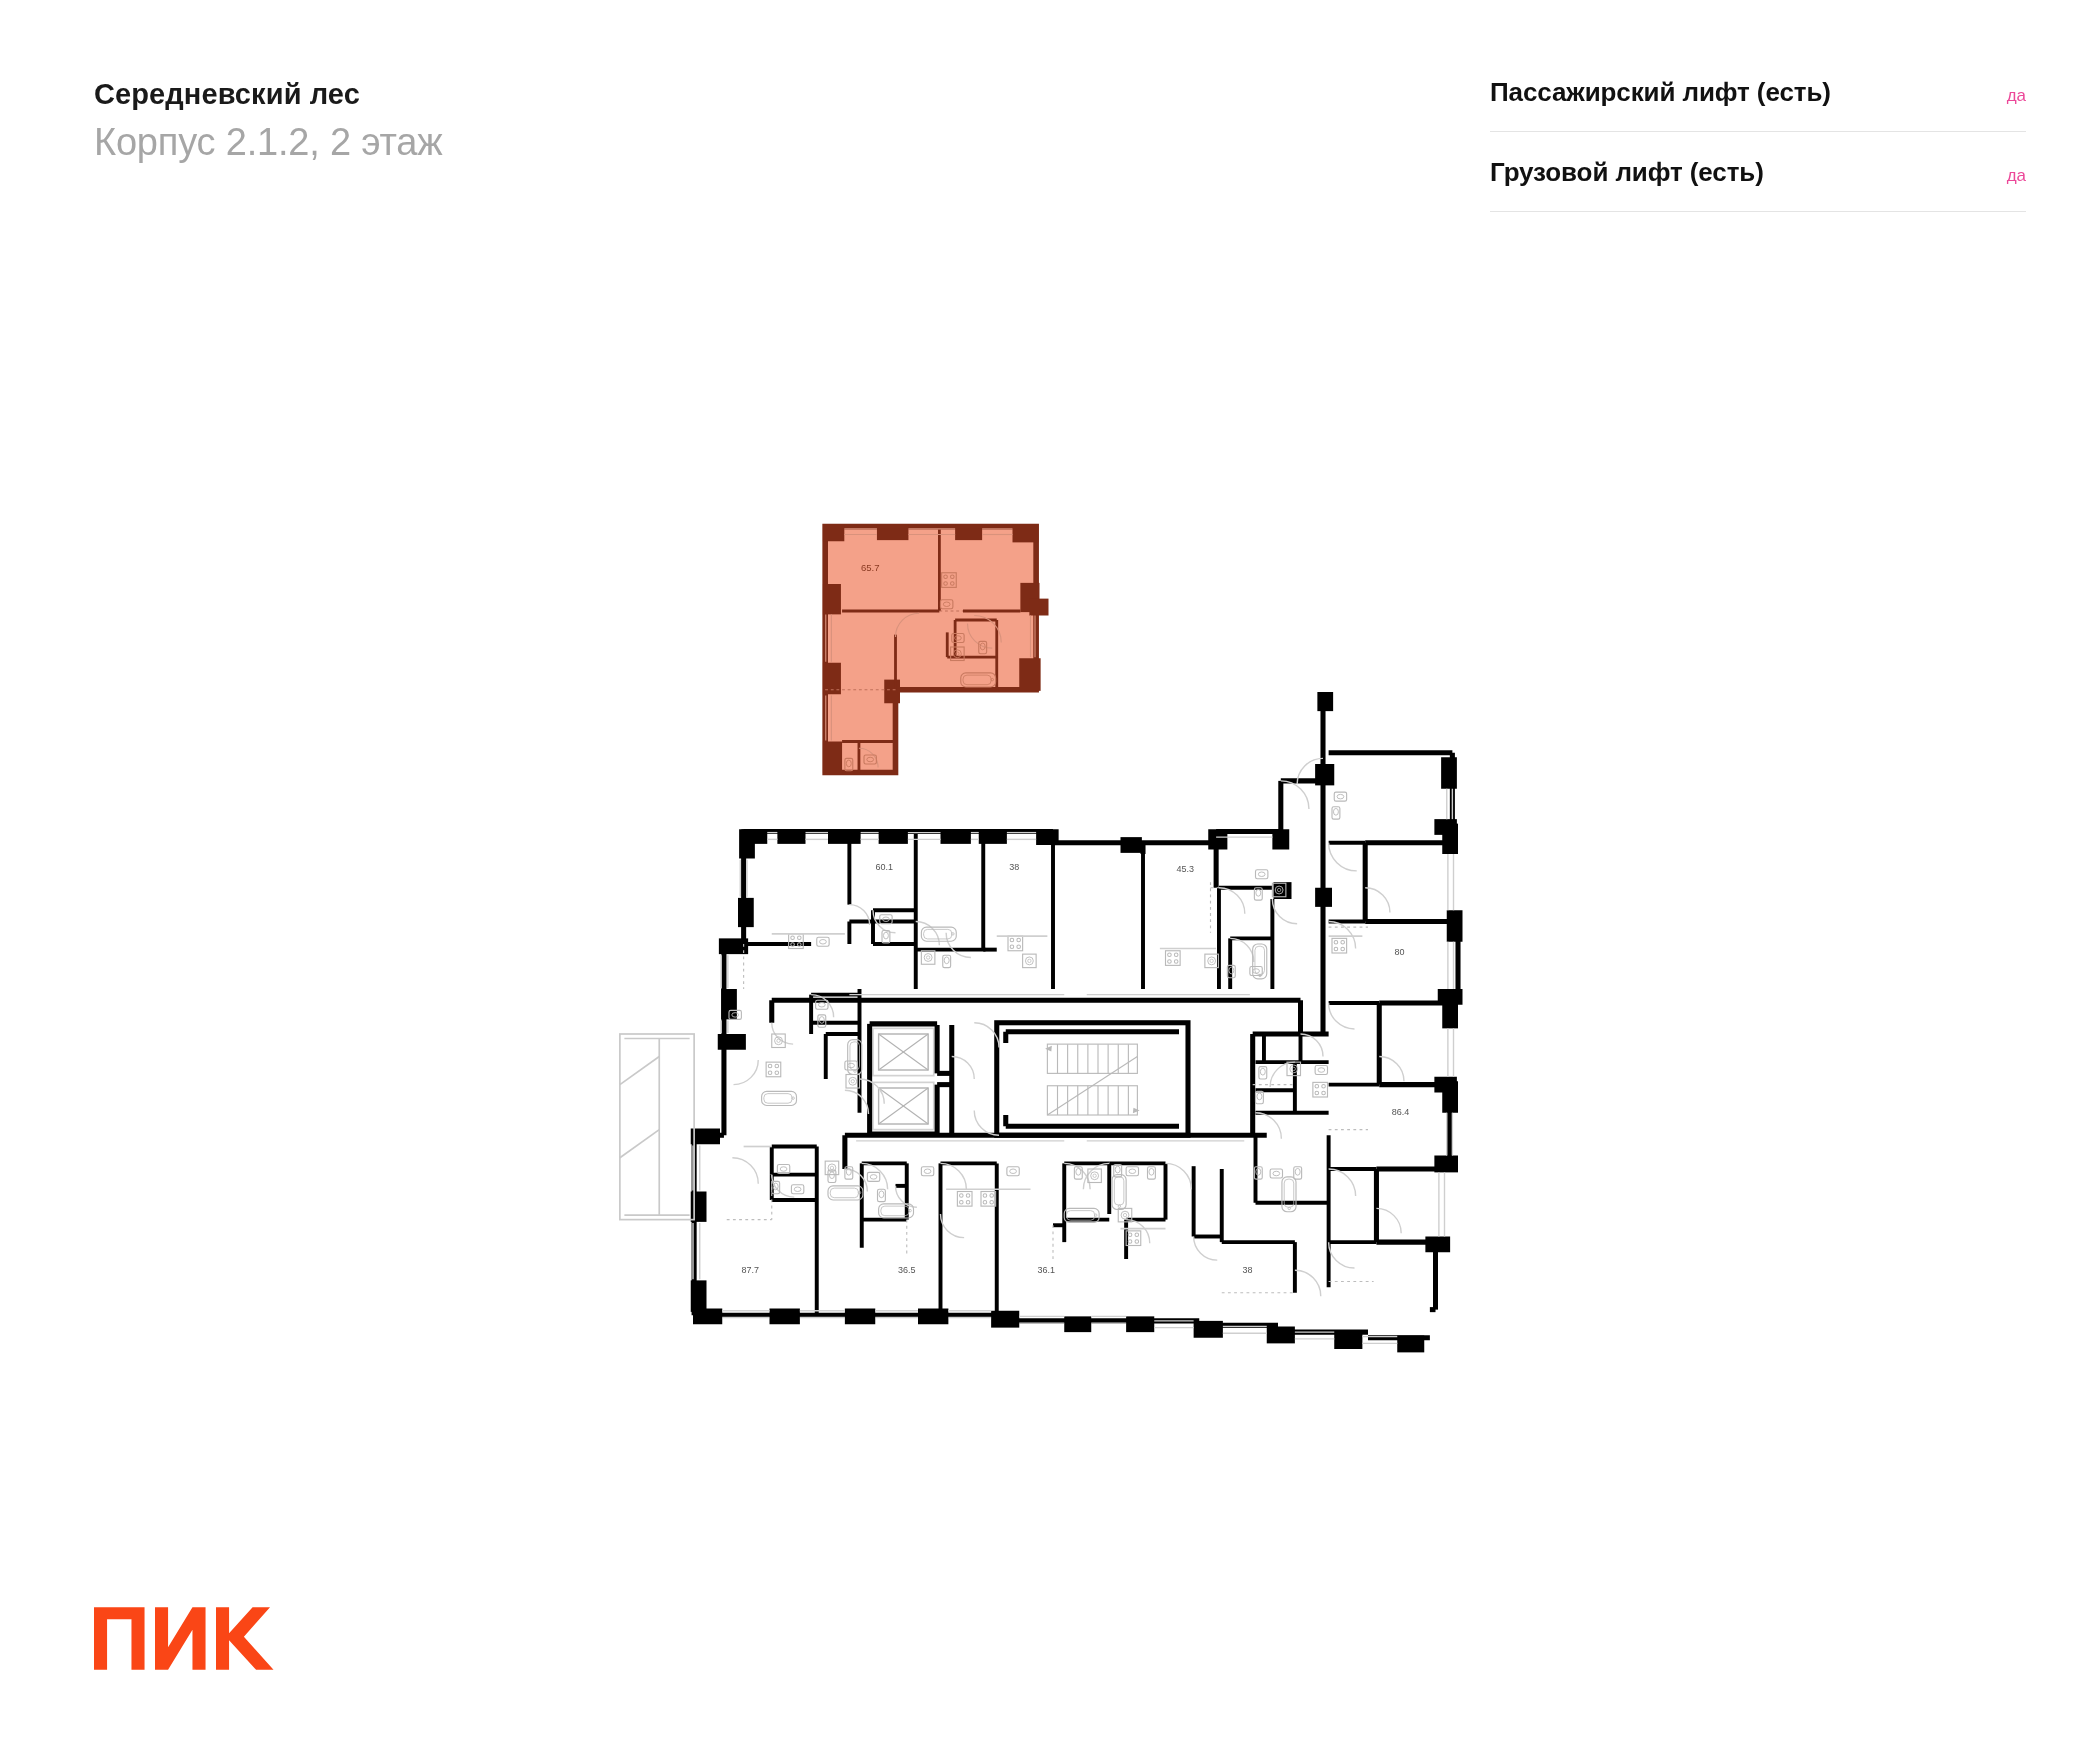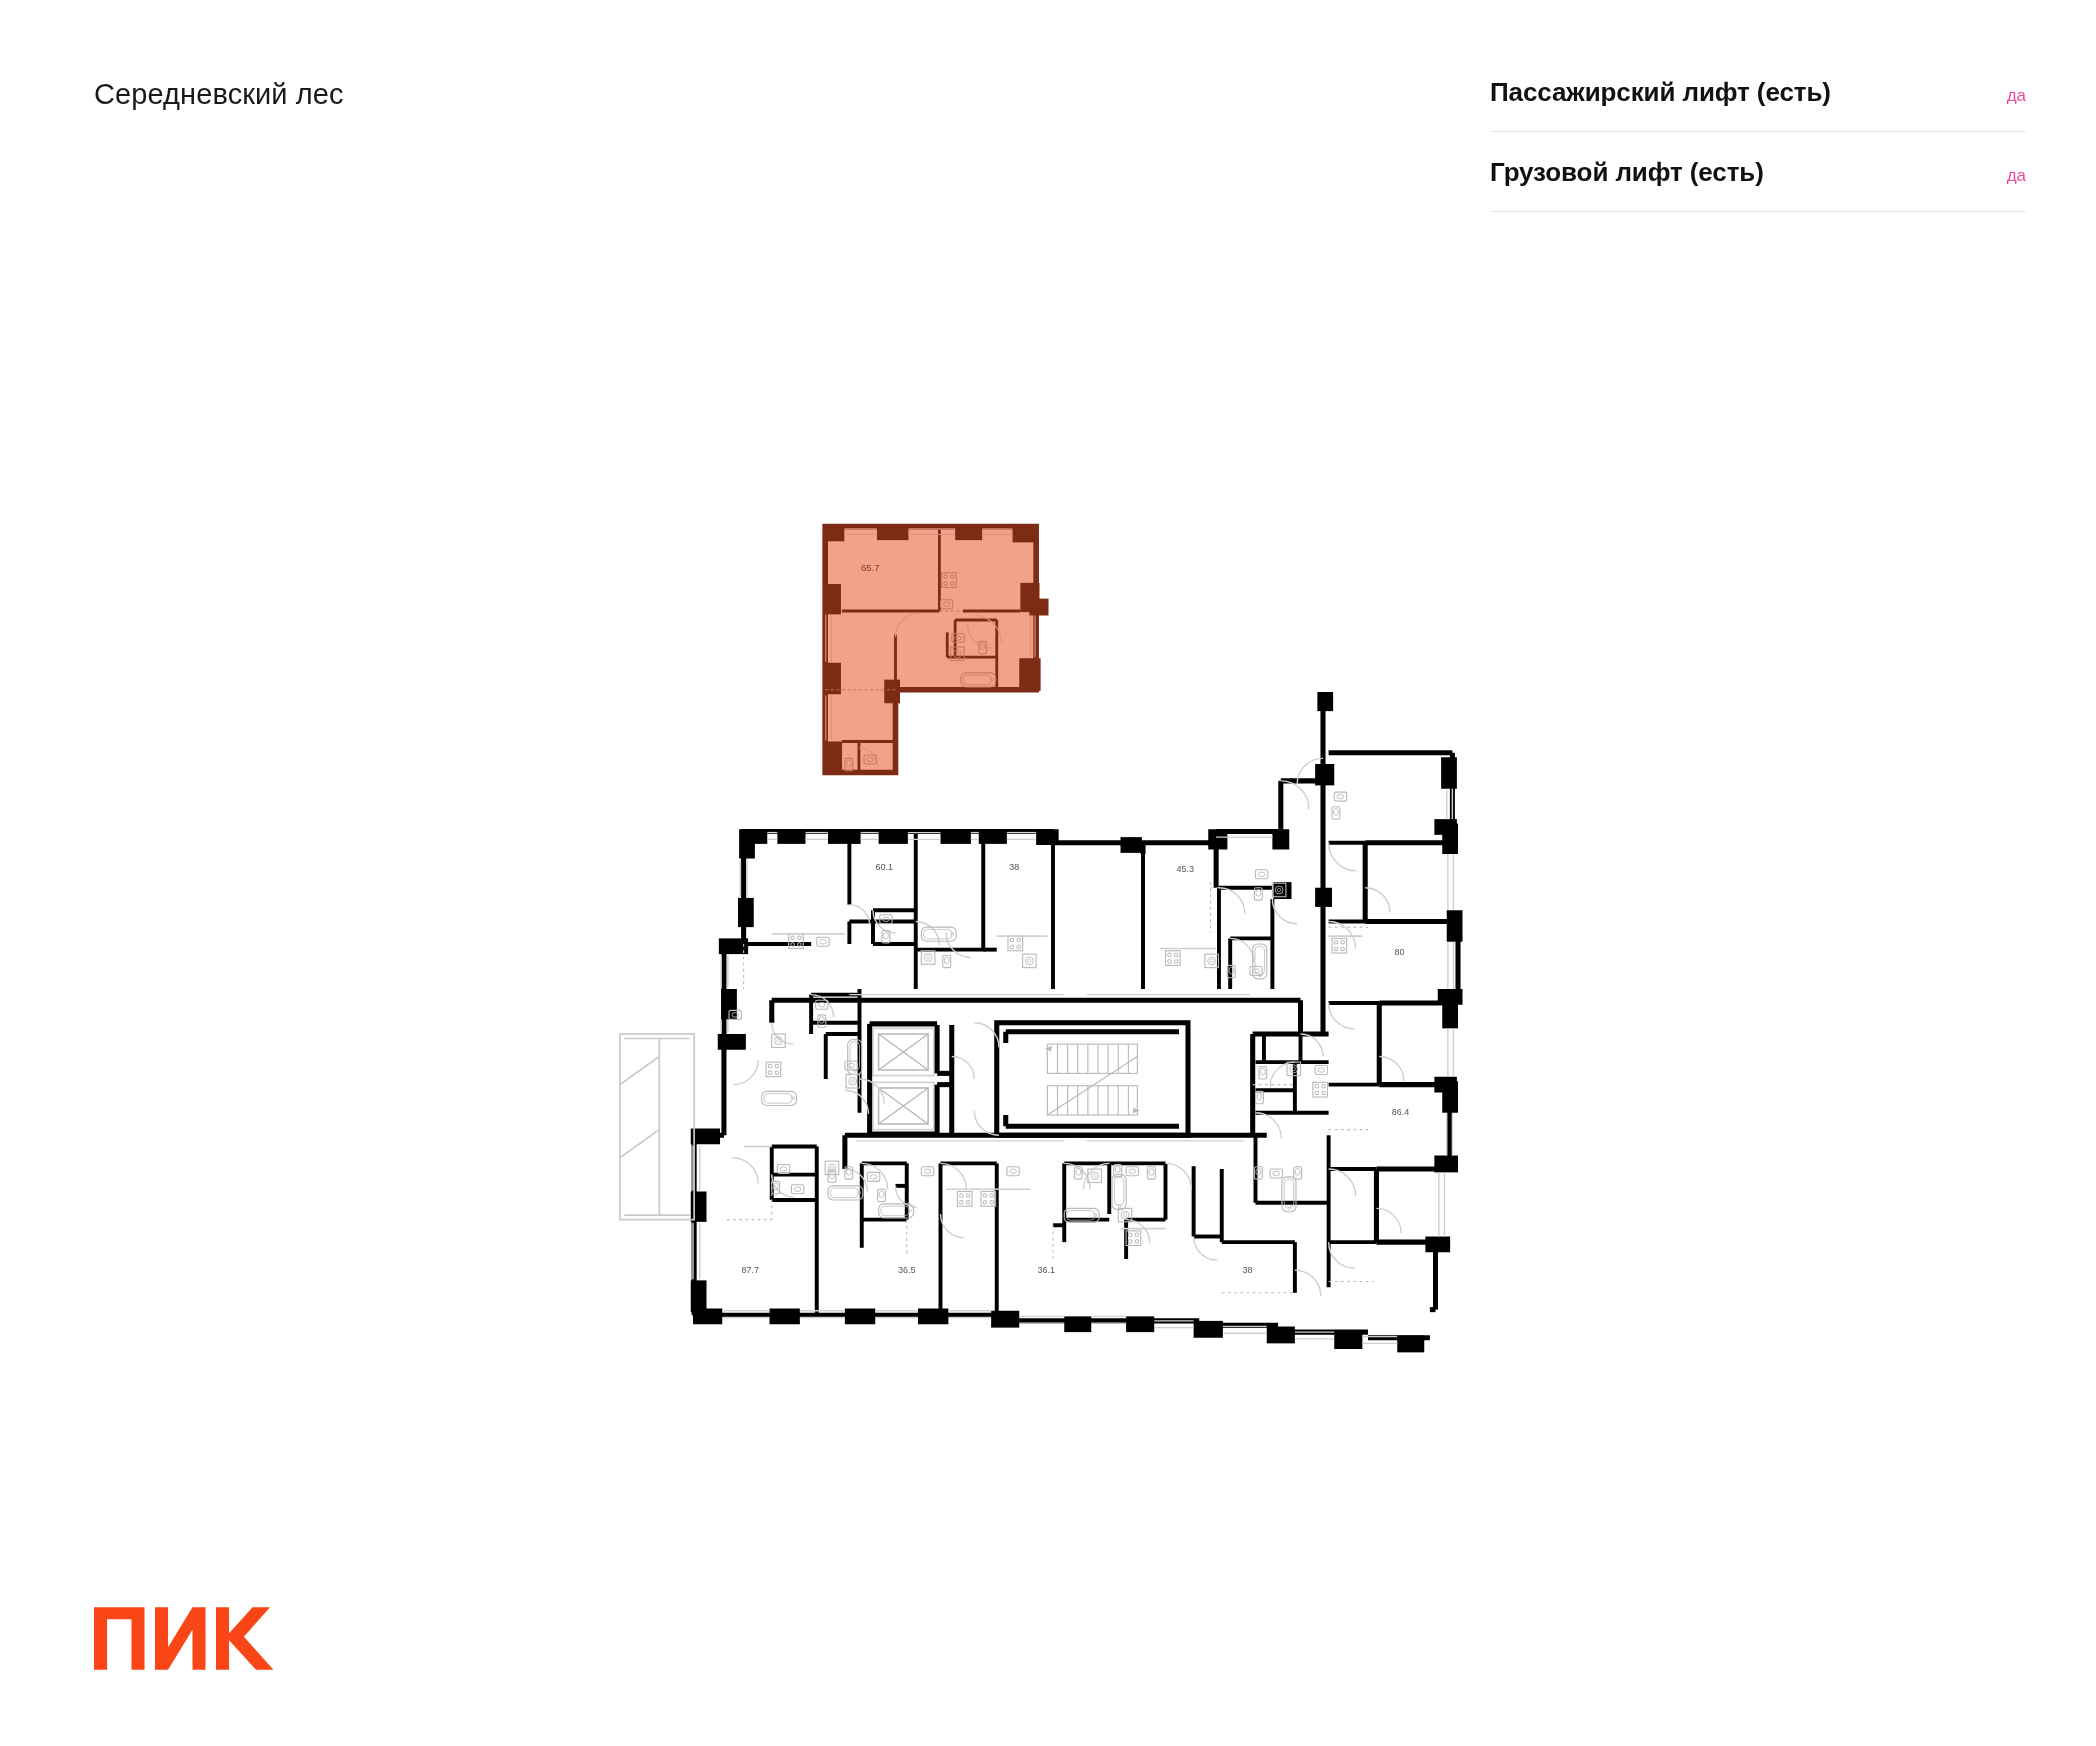--- a/index.html
+++ b/index.html
@@ -18,21 +18,21 @@
   
   #header {
     position: absolute;
     left: 94px;
     top: 77px;
     width: 961px;
   }
   #project-name {
     font-size: 29px;
     color: #1a1a1a;
-    font-weight: 400;
+    font-weight: 700;
     letter-spacing: 0.1px;
     line-height: 1.2;
   }
   #flat-title {
     margin-top: 37px;
     font-size: 44px;
     font-weight: 700;
     color: #111111;
     line-height: 1.15;
     letter-spacing: -0.3px;
@@ -97,20 +97,21 @@
     top: 1607px;
     width: 183px;
     height: 79px;
   }
 </style>
 </head>
 <body>
 
 <div id="header">
   <div id="project-name">Середневский лес</div>
+  <div id="flat-sub">Корпус 2.1.2, 2 этаж</div>
 </div>
 
 <div id="specs">
   <div class="spec-row">
     <span class="spec-label">Пассажирский лифт (есть)</span>
     <span class="spec-value">да</span>
   </div>
   <div class="spec-row">
     <span class="spec-label">Грузовой лифт (есть)</span>
     <span class="spec-value">да</span>

